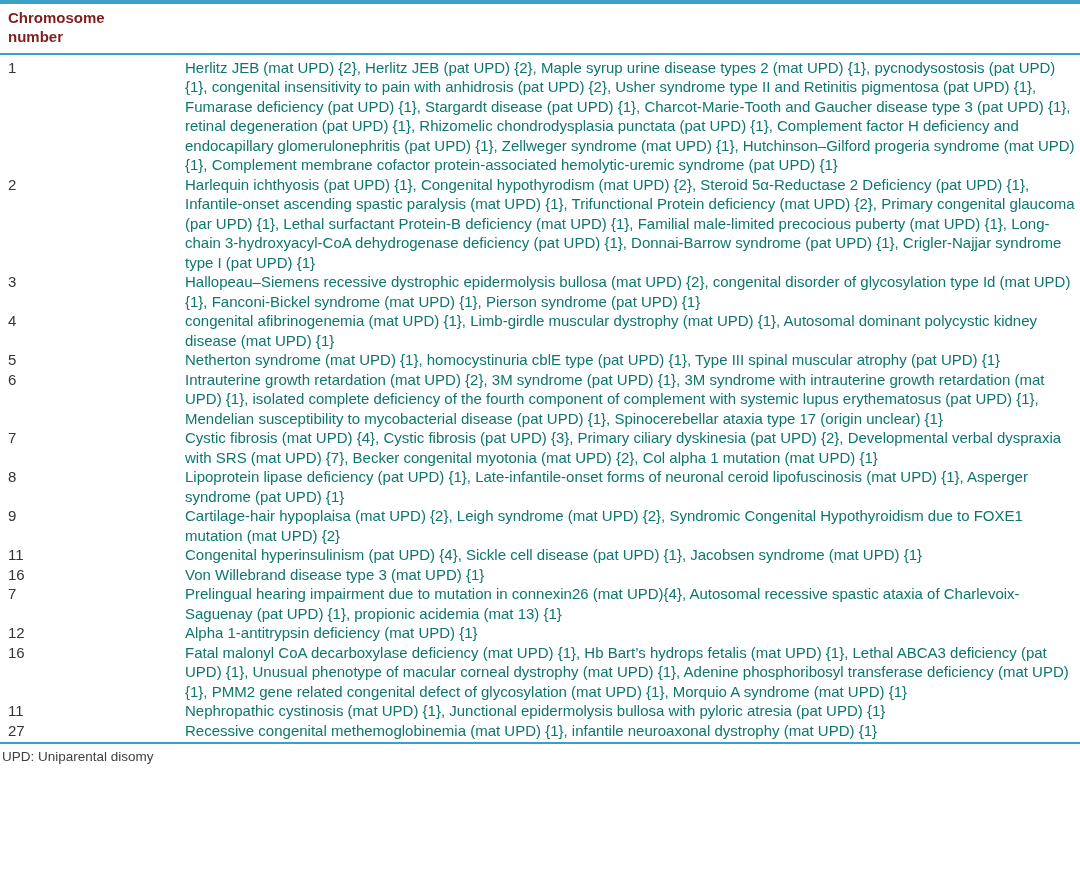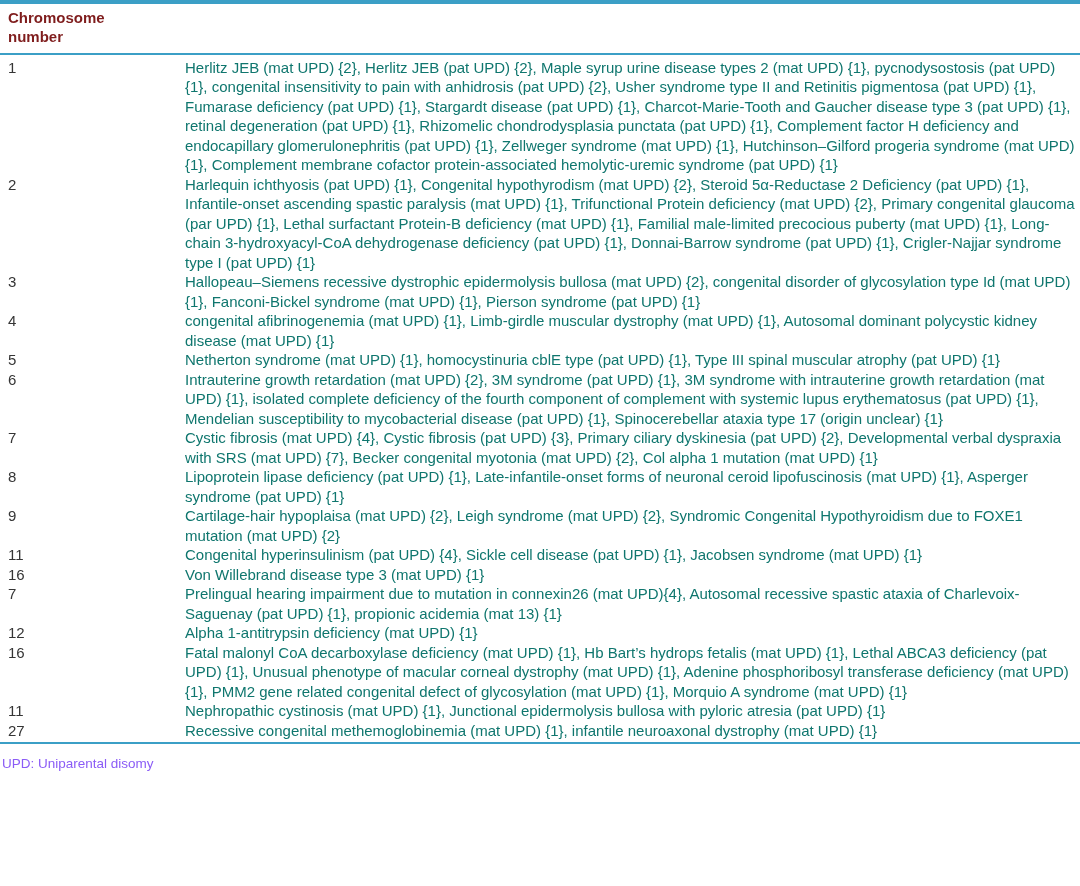--- a/index.html
+++ b/index.html
@@ -53,23 +53,22 @@
   }
   .td-cond {
     font-size: 15px;
     line-height: 19.5px;
     color: #0f766e;
     padding-right: 4px;
   }
   .footnote {
     font-size: 13.5px;
     line-height: 1.3;
-    color: #8b5cf6;
+    color: #404040;
     padding: 4px 0 0 2px;
-    margin-top: 7px;
   }
 </style>
 </head>
 <body>
 
 <div class="page">
   <div class="table">
 
     <div class="thead">
       <div class="th th-chrom">Chromosome number</div>

